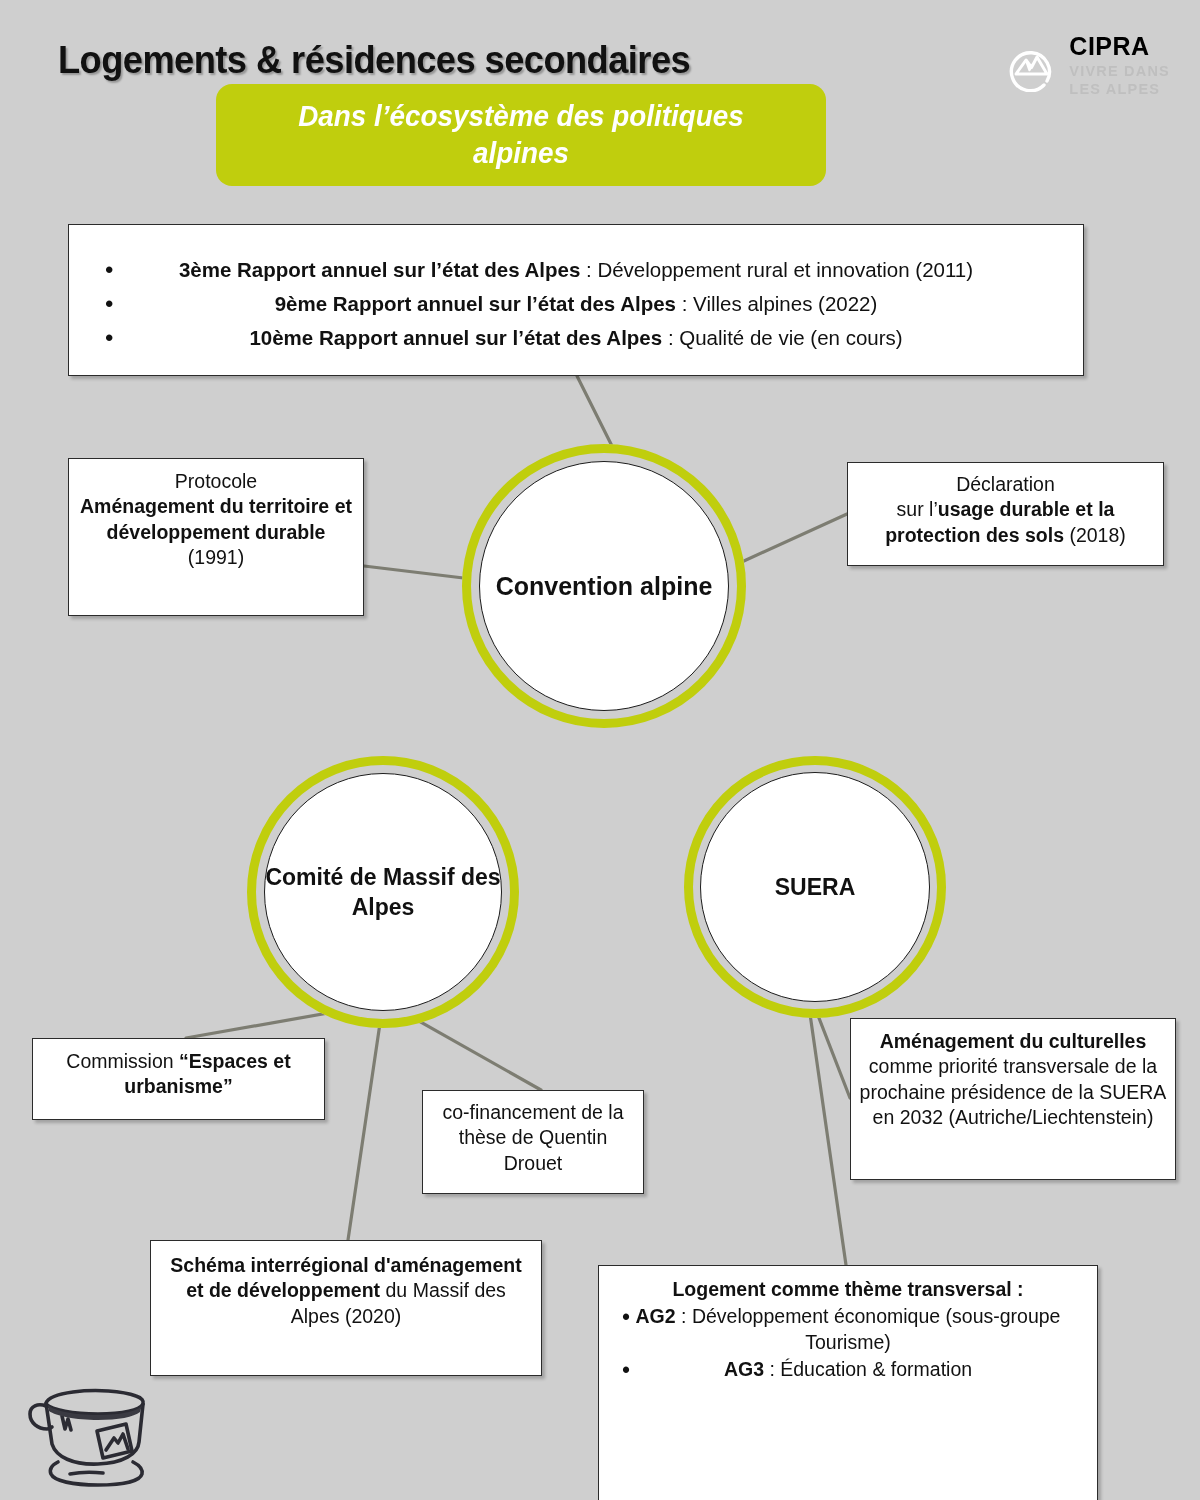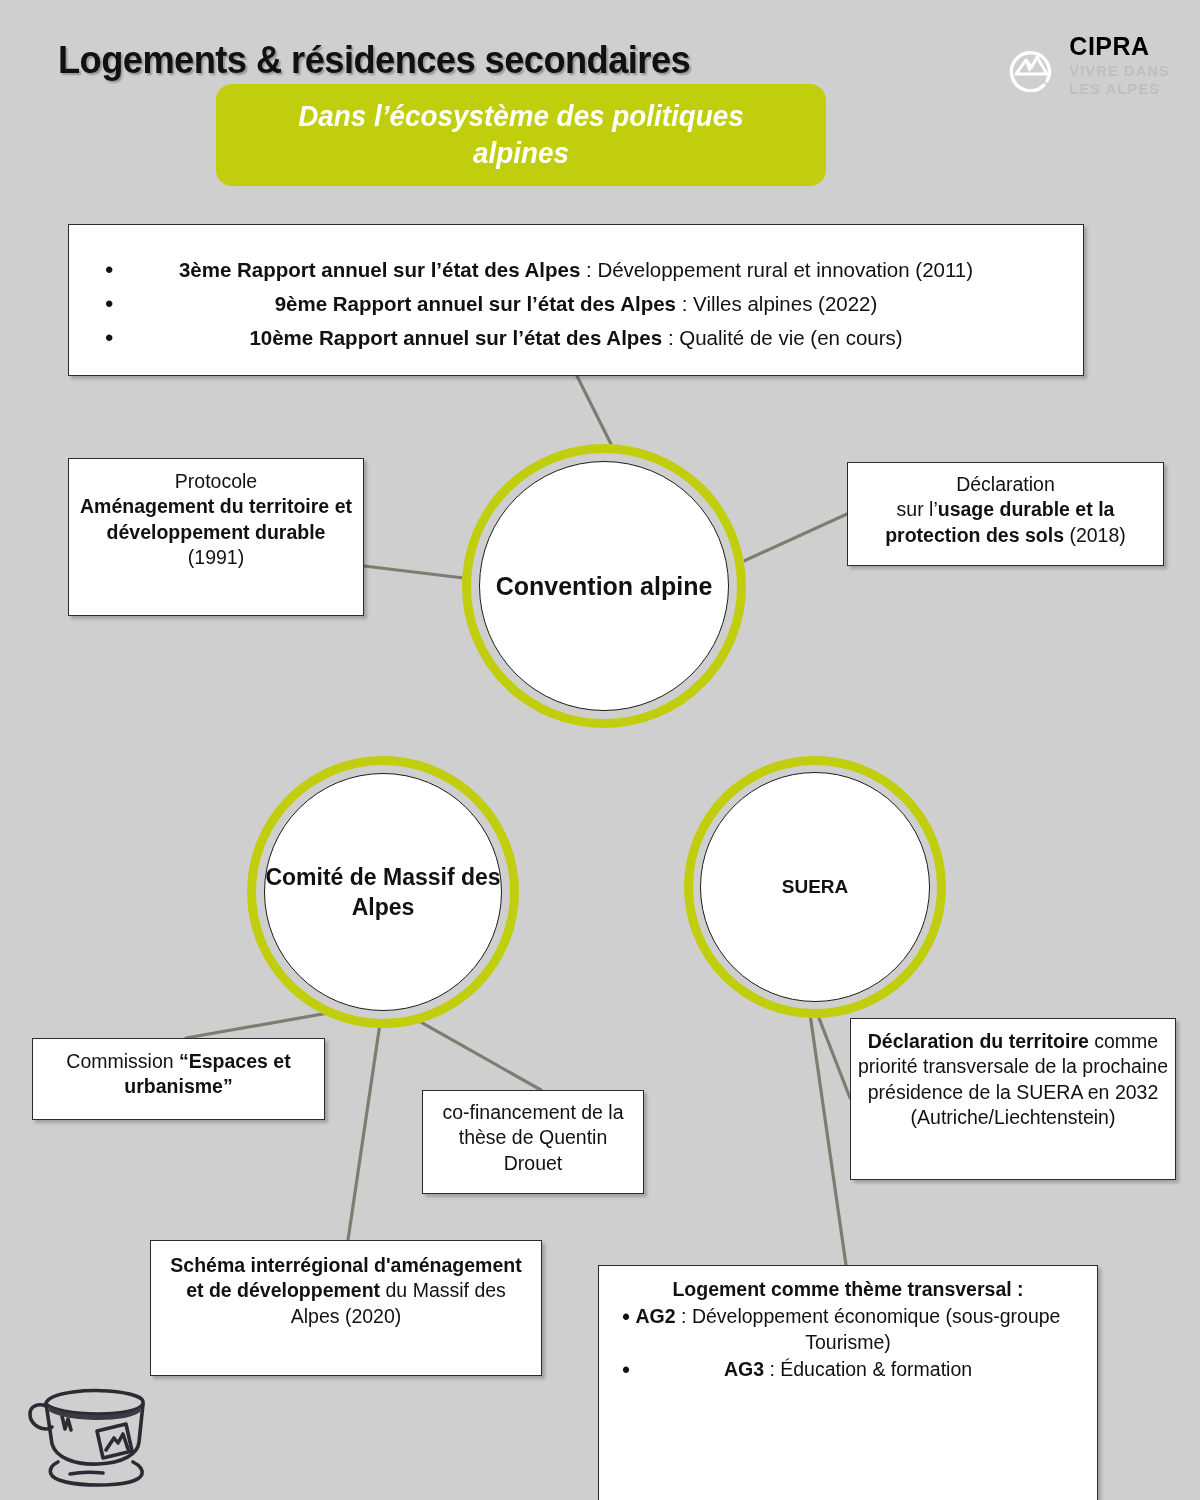--- a/index.html
+++ b/index.html
@@ -251,21 +251,21 @@
     font-size: 23px;
     line-height: 1.32;
   }
 
   #node-suera {
     left: 684px; top: 756px;
     width: 262px; height: 262px;
   }
   #node-suera .inner {
     inset: 16px;
-    font-size: 19px;
+    font-size: 23px;
     line-height: 1.32;
   }
 
   
   #teacup {
     position: absolute;
     left: 18px; bottom: 8px;
     width: 160px; height: 120px;
     z-index: 2;
   }
@@ -355,21 +355,21 @@
 
   <div class="box" id="box-cofinancement">
     <div class="line">co-financement de la thèse de Quentin Drouet</div>
   </div>
 
   <div class="box" id="box-schema">
     <div class="line"><span class="b">Schéma interrégional d'aménagement et de développement</span><span> du Massif des Alpes (2020)</span></div>
   </div>
 
   <div class="box" id="box-amenagement">
-    <div class="line"><span class="b">Déclaration du territoire</span> <span>comme priorité transversale de la prochaine présidence de la SUERA en 2032 (Autriche/Liechtenstein)</span></div>
+    <div class="line"><span class="b">Aménagement du culturelles</span> <span>comme priorité transversale de la prochaine présidence de la SUERA en 2032 (Autriche/Liechtenstein)</span></div>
   </div>
 
   <div class="box" id="box-logement">
     <div class="line b">Logement comme thème transversal :</div>
     <ul>
       <li>
         <span class="b">AG2</span><span> : Développement économique (sous-groupe Tourisme)</span>
       </li>
       <li>
         <span class="b">AG3</span><span> : Éducation &amp; formation</span>

